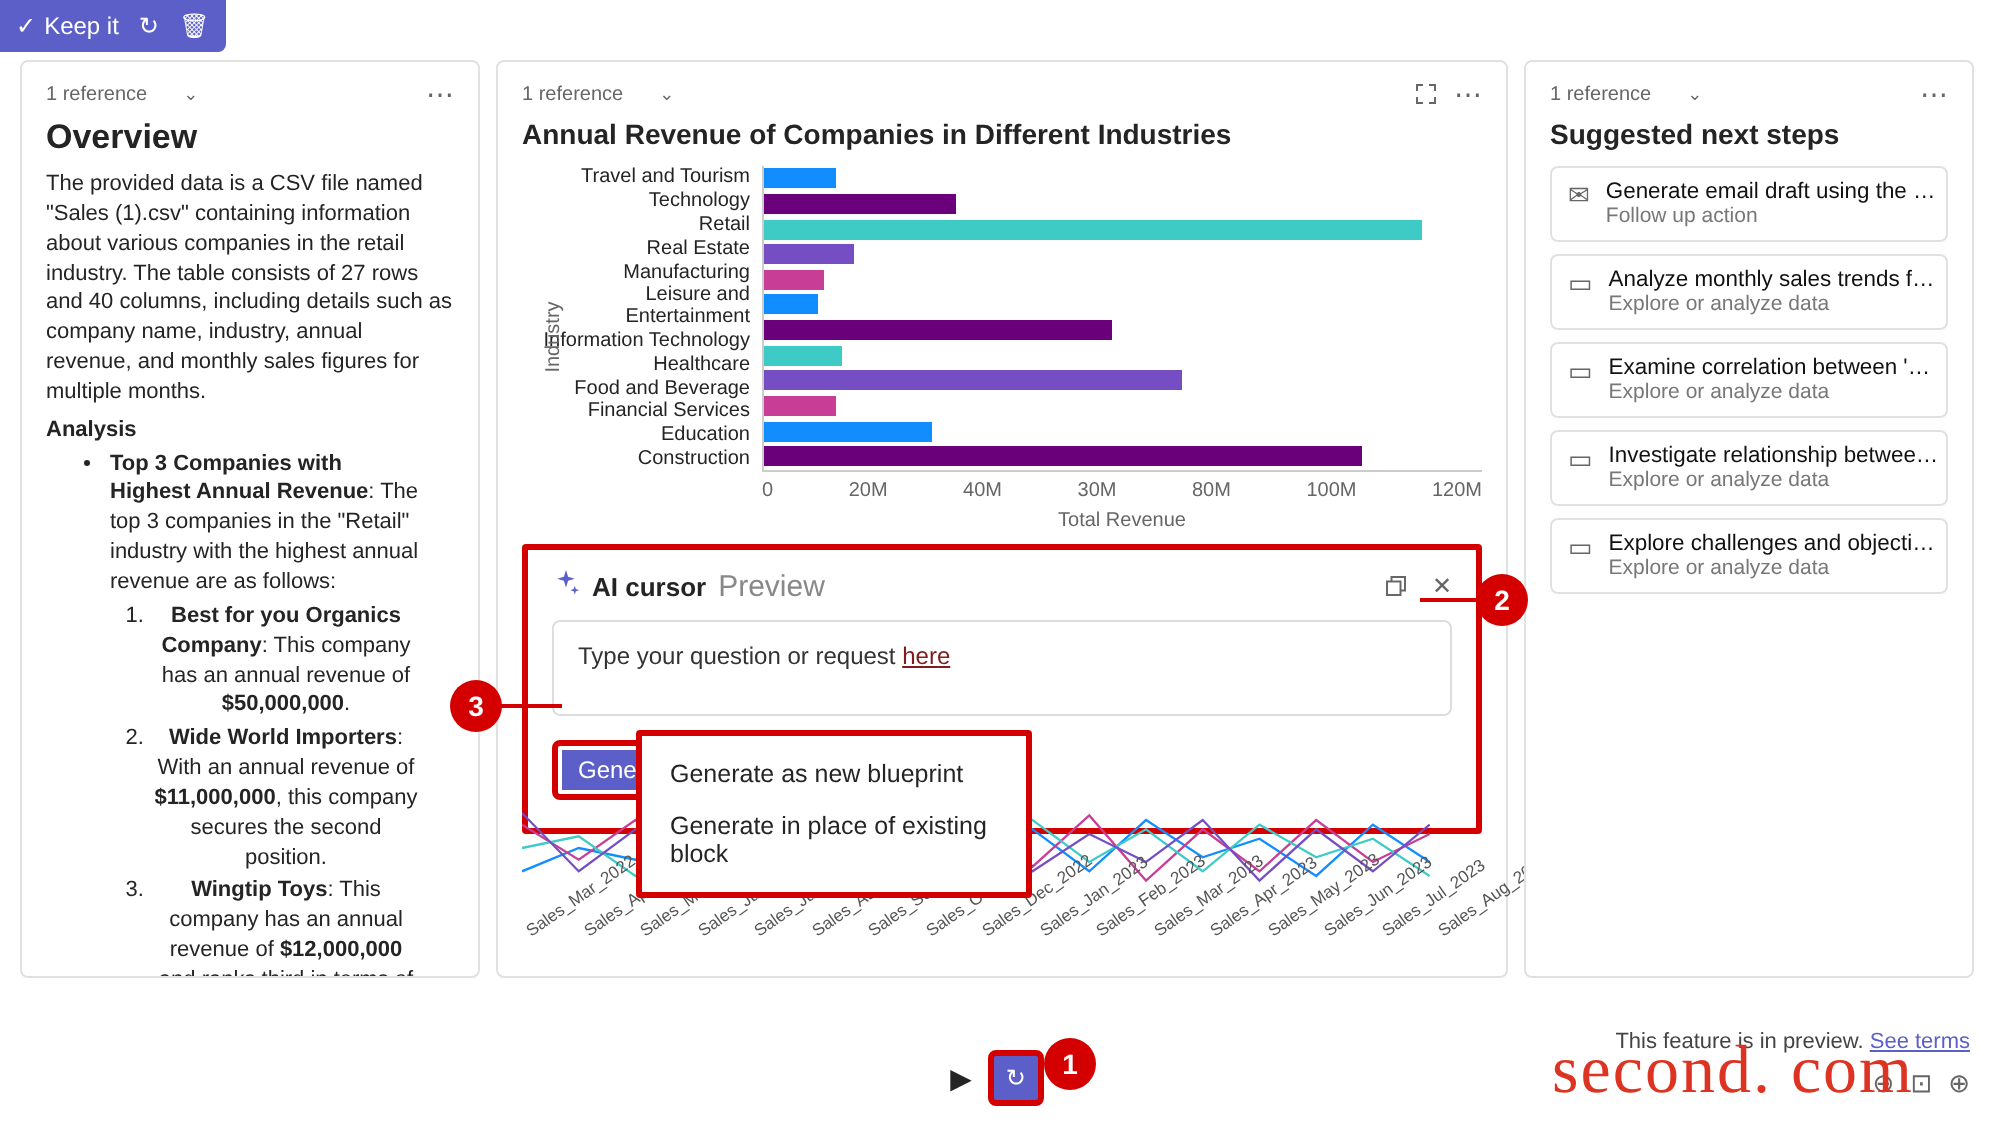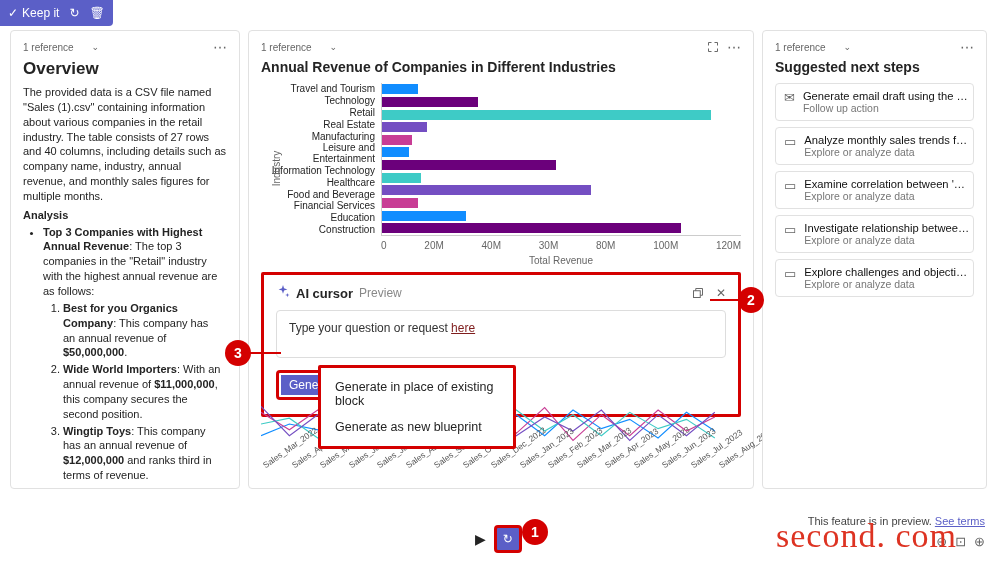--- a/index.html
+++ b/index.html
@@ -14,37 +14,37 @@
 .panel.right{width:225px;}
 .panel-top{display:flex;align-items:center;justify-content:space-between;font-size:10px;color:#666;margin-bottom:4px;}
 .panel-top .lft{display:flex;align-items:center;gap:18px;}
 .panel-top .rgt{display:flex;align-items:center;gap:8px;}
 .chev{font-size:9px;}
 .ellips{cursor:pointer;font-size:14px;color:#666;}
 .ov-title{font-size:17px;font-weight:600;margin:2px 0 6px;}
 .ov-body{font-size:11px;line-height:1.35;}
 .ov-body b{font-weight:700;}
 .ov-body .subh{font-weight:700;margin-top:4px;}
-.ov-body ul{padding-left:16px;margin:2px 4px;}
-.ov-body ol{padding-left:20px;margin:2px 0;}
+.ov-body ul{padding-left:16px;margin:2px 16px;}
+.ov-body ol{padding-left:20px;margin:2px 0;text-align:center;}
 .ov-body li{margin-bottom:2px;}
 .chart-title{font-size:14px;font-weight:600;margin-bottom:8px;}
 .chart{position:relative;height:175px;display:flex;}
 .ylabels{width:120px;text-align:right;font-size:10px;display:flex;flex-direction:column;justify-content:space-around;padding-right:6px;}
 .bars{flex:1;border-left:1px solid #ccc;border-bottom:1px solid #ccc;display:flex;flex-direction:column;justify-content:space-around;position:relative;}
 .bar{height:10px;border-radius:0;background:#118dff;}
 .xaxis{display:flex;margin-left:120px;font-size:10px;color:#666;justify-content:space-between;padding:4px 0;}
 .axislbl{text-align:center;font-size:10px;color:#666;margin-left:120px;}
 .yaxislbl{position:absolute;left:-2px;top:80px;transform:rotate(-90deg);font-size:10px;color:#666;}
 .aicursor{border:3px solid #d40000;margin-top:6px;border-radius:2px;background:#fff;padding:10px 12px;position:relative;}
 .aicursor-hdr{display:flex;align-items:center;justify-content:space-between;margin-bottom:8px;}
 .aicursor-hdr .l{display:flex;align-items:center;gap:6px;}
 .aicursor-hdr .l .ico{color:#5b5fc7;font-size:14px;}
 .aicursor-hdr .l .t{font-weight:700;font-size:13px;}
-.aicursor-hdr .l .p{color:#888;font-size:12px;}
+.aicursor-hdr .l .p{color:#888;font-size:15px;}
 .aicursor-hdr .r{display:flex;gap:12px;color:#666;}
 .aicursor-input{border:1px solid #ddd;border-radius:4px;padding:10px 12px;font-size:12px;color:#333;margin-bottom:8px;height:48px;}
 .aicursor-input .link{color:#7f1d1d;text-decoration:underline;cursor:pointer;}
 .genrow{display:flex;align-items:center;gap:10px;padding:4px 0;}
 .genbtn{background:#5b5fc7;color:#fff;border-radius:4px;padding:5px 10px;font-size:12px;display:flex;align-items:center;gap:4px;cursor:pointer;border:3px solid #d40000;outline:2px solid #fff;outline-offset:-5px;}
 .attach{color:#666;cursor:pointer;}
 .genmenu{position:absolute;left:318px;top:365px;background:#fff;border:3px solid #d40000;border-radius:2px;padding:6px 0;z-index:20;width:198px;}
 .genmenu div{padding:6px 14px;font-size:12.5px;cursor:pointer;}
 .linechart{position:relative;height:105px;margin-top:-28px;}
 .linechart svg{width:100%;height:70px;}
@@ -276,22 +276,22 @@
           <div class="txt">
             <div class="t">Explore challenges and objectives of ...</div>
             <div class="s">Explore or analyze data</div>
           </div>
         </div>
       </div>
   </div>
 </div>
 
 <div class="genmenu">
+  <div>Generate as new blueprint</div>
   <div>Generate in place of existing block</div>
-  <div>Generate as new blueprint</div>
 </div>
 
 <div class="toolbar">
   <span class="play">▶</span>
   <span class="aibtn">↻</span>
 </div>
 <div class="toolbar-right">
   <span>⊖</span>
   <span>⊡</span>
   <span>⊕</span>

